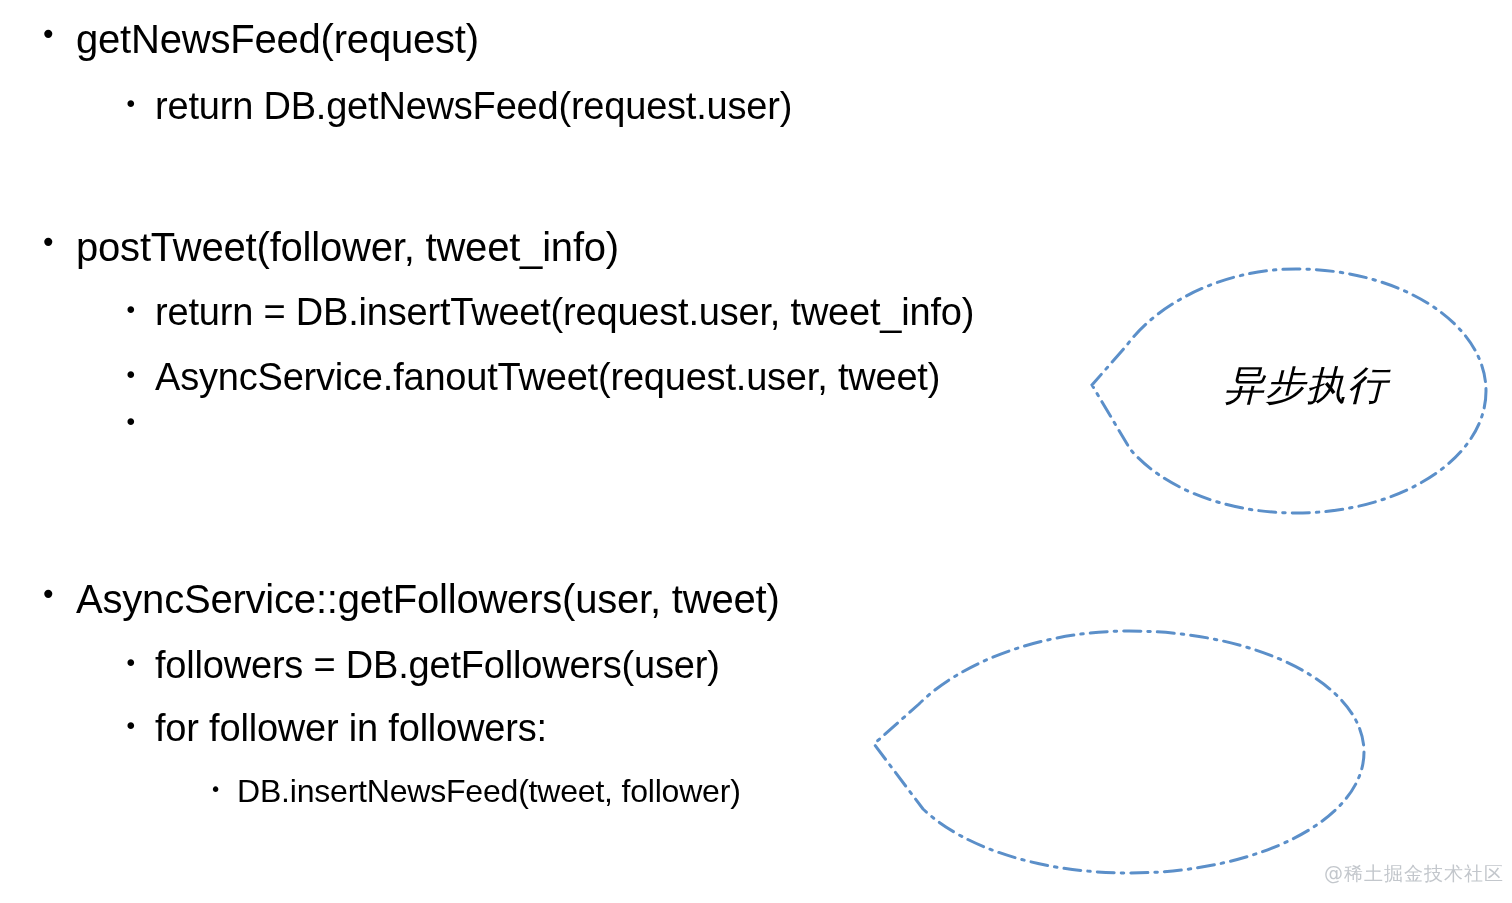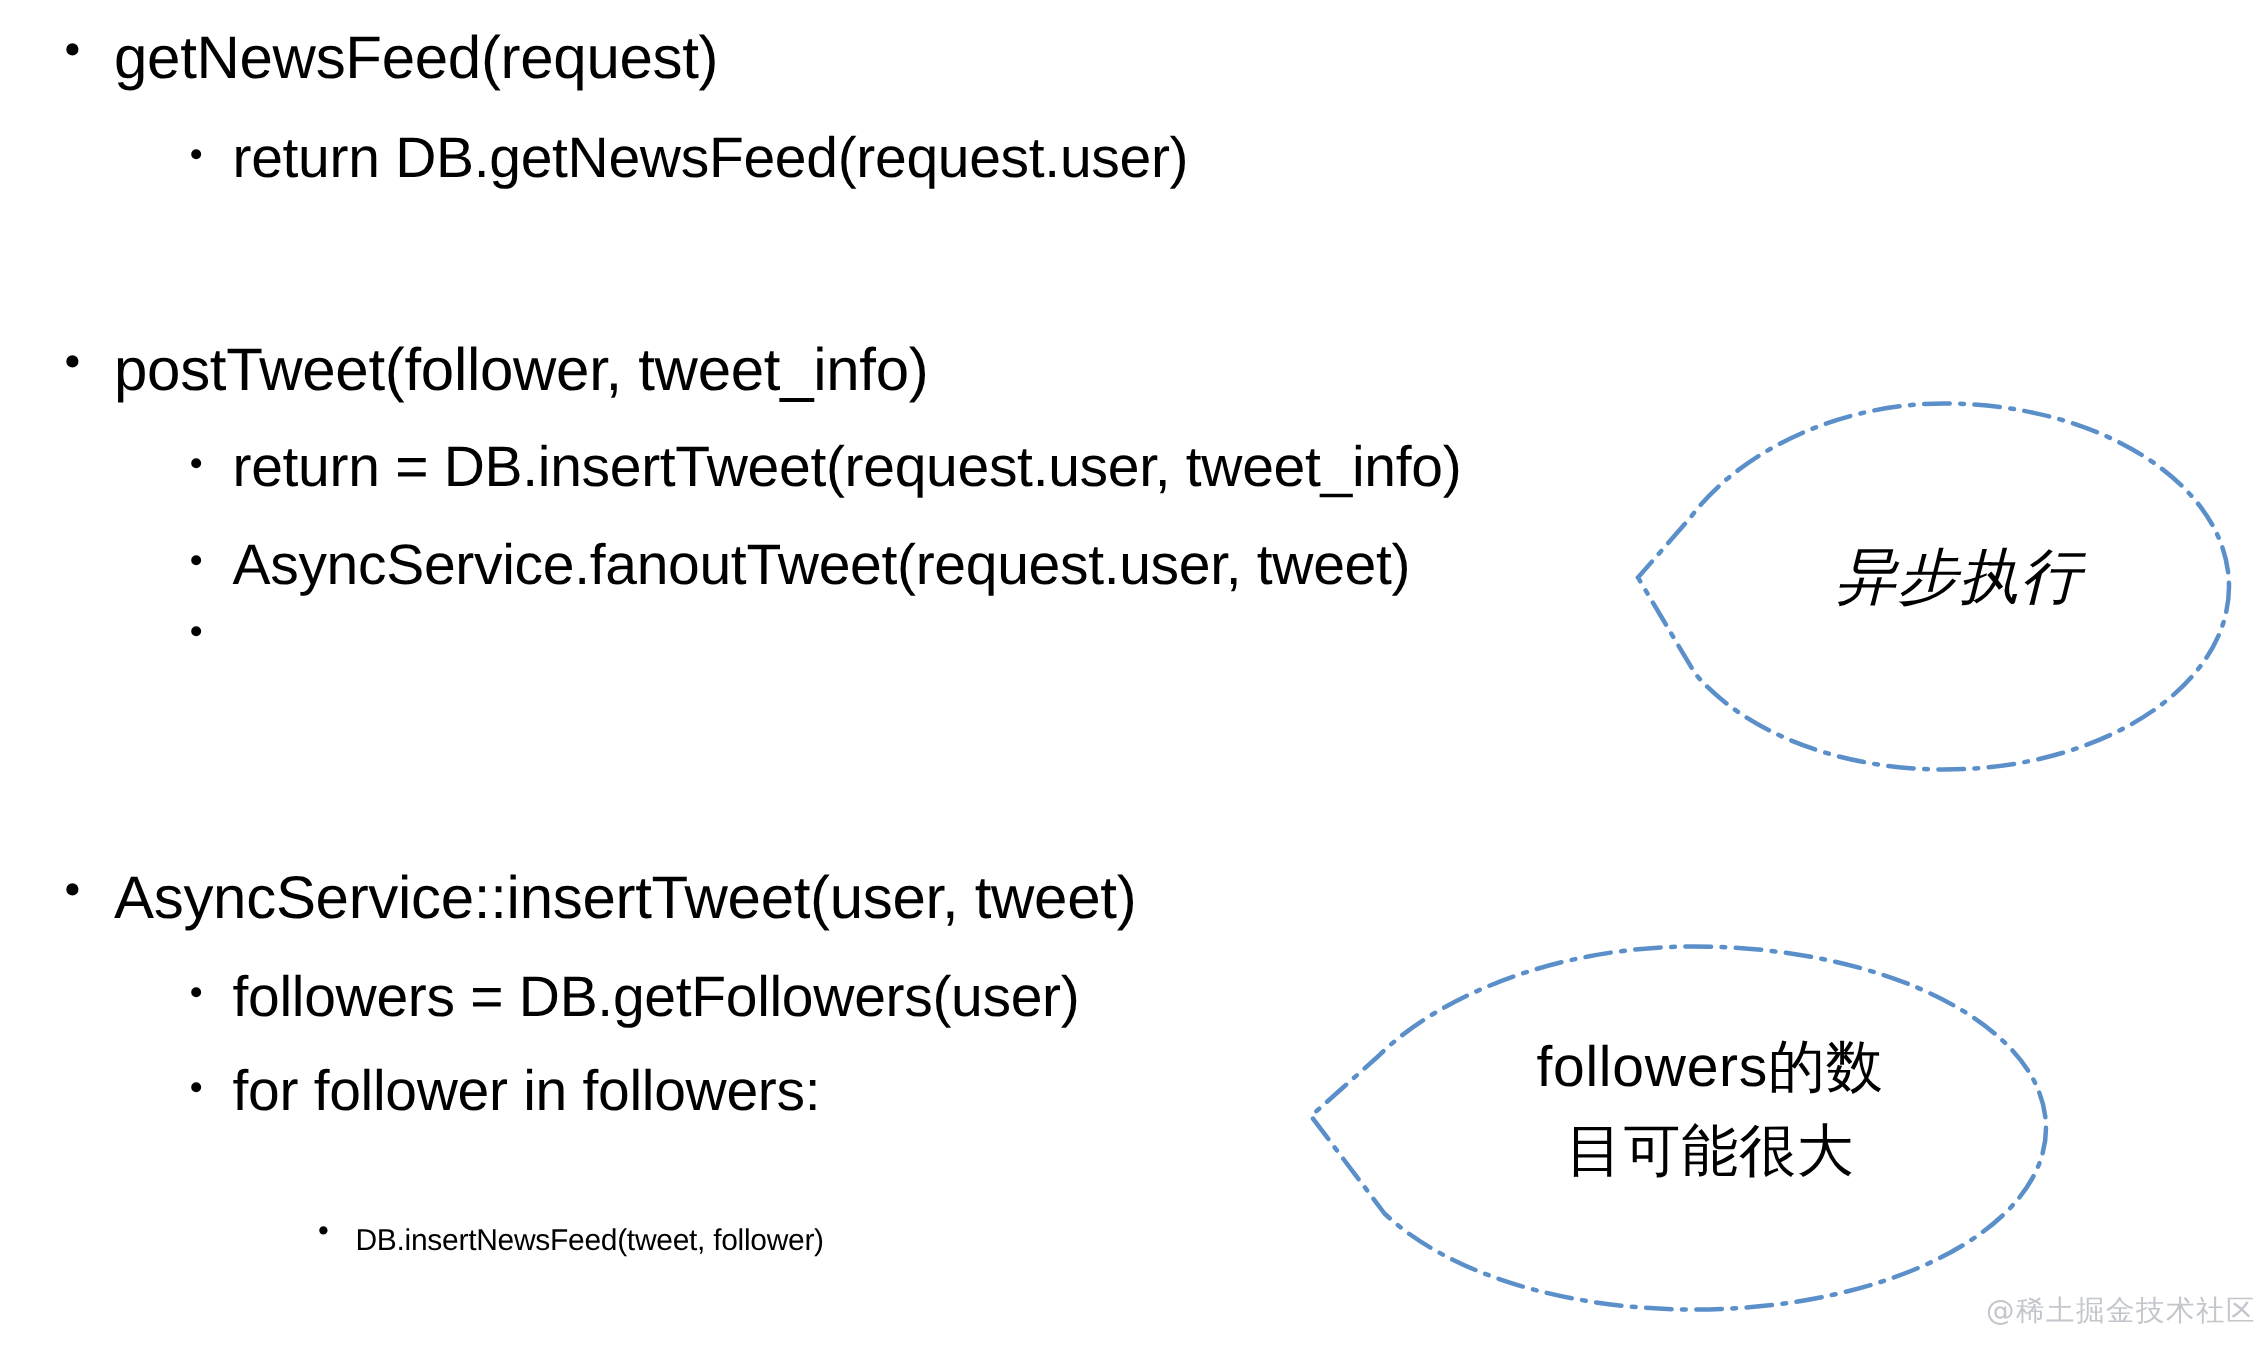--- a/index.html
+++ b/index.html
@@ -68,23 +68,22 @@
 
   
   .lvl3 { left: 210px; }
   .lvl3 .bullet-mark {
     font-size: 19px;
     width: 27px;
     position: relative;
     top: -6px;
   }
   .lvl3 .bullet-text {
-    font-size: 20px;
+    font-size: 32px;
     line-height: 38px;
-    margin-top: 36px;
   }
 
   
   .callout {
     position: absolute;
   }
   .callout svg {
     position: absolute;
     left: 0;
     top: 0;
@@ -173,21 +172,21 @@
       <span class="bullet-mark">•</span>
       <span class="bullet-text">AsyncService.fanoutTweet(request.user, tweet)</span>
     </div>
 
     <div class="bullet-row lvl2" style="top:418px">
       <span class="bullet-mark">•</span>
     </div>
 
     <div class="bullet-row lvl1" style="top:574px">
       <span class="bullet-mark">•</span>
-      <span class="bullet-text">AsyncService::insertTweet(user, tweet)</span>
+      <span class="bullet-text">AsyncService::getFollowers(user, tweet)</span>
     </div>
 
     <div class="bullet-row lvl2" style="top:643px">
       <span class="bullet-mark">•</span>
       <span class="bullet-text">followers = DB.getFollowers(user)</span>
     </div>
 
     <div class="bullet-row lvl2" style="top:706px">
       <span class="bullet-mark">•</span>
       <span class="bullet-text">for follower in followers:</span>
@@ -216,19 +215,17 @@
   <div class="callout" id="callout-followers">
     <svg width="506" height="254" viewBox="0 0 506 254">
       <path d="M 498 126
                C 498 193, 393 247, 263 247
                C 175 247, 98 222, 57 183
                L 8 118
                L 53 78
                C 93 38, 172 5, 263 5
                C 393 5, 498 59, 498 126 Z" fill="#ffffff" stroke="#5B8FC9" stroke-width="3" stroke-linecap="round" stroke-dasharray="17 7 2.5 7"></path>
     </svg>
-    <div class="callout-text">followers的数
-目可能很大</div>
   </div>
 
   <div id="watermark">@稀土掘金技术社区</div>
 
 </div>
 
 </body></html>

